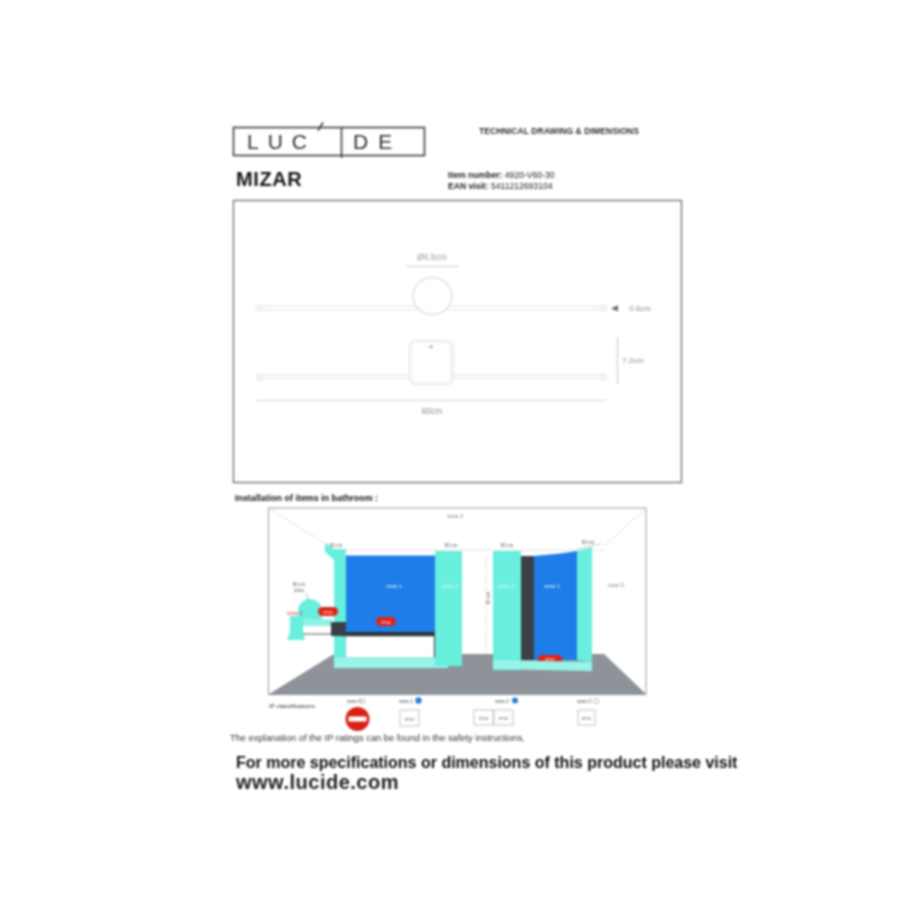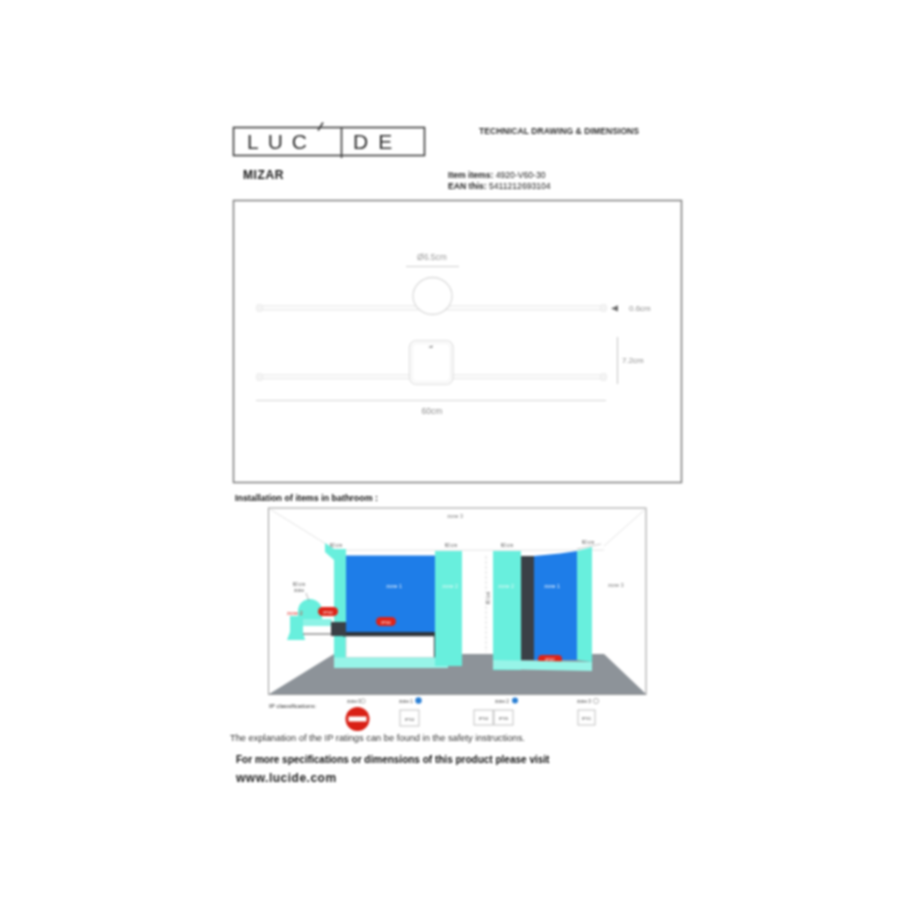--- a/index.html
+++ b/index.html
@@ -12,25 +12,25 @@
 <svg class="abs" style="left:225px;top:113px;" width="215" height="55" viewBox="0 0 215 55">
   <rect x="8.5" y="14.5" width="191" height="28" fill="none" stroke="#3c3c3c" stroke-width="1.6"></rect>
   <line x1="116.5" y1="15" x2="116.5" y2="45" stroke="#3c3c3c" stroke-width="1.6"></line>
   <line x1="98" y1="9.5" x2="93" y2="17.5" stroke="#3c3c3c" stroke-width="1.6"></line>
   <text x="22" y="36" font-family="Liberation Sans,sans-serif" font-size="21" fill="#2e2e2e" letter-spacing="9">LUC</text>
   <text x="128" y="36" font-family="Liberation Sans,sans-serif" font-size="21" fill="#2e2e2e" letter-spacing="10">DE</text>
 </svg>
 
 <div class="abs" style="left:479px;top:126px;width:200px;text-align:left;font-size:8.5px;font-weight:bold;color:#2a2a2a;letter-spacing:0.1px;">TECHNICAL DRAWING &amp; DIMENSIONS</div>
 
-<div class="abs" style="left:236px;top:168px;font-size:12px;font-weight:bold;color:#161616;letter-spacing:0.6px;margin-left:7px;">MIZAR</div>
+<div class="abs" style="left:236px;top:168px;font-size:20px;font-weight:bold;color:#161616;letter-spacing:0.6px;">MIZAR</div>
 
-<div class="abs" style="left:448px;top:170px;font-size:8.6px;color:#1c1c1c;"><b>Item items:</b> 4920-V60-30</div>
+<div class="abs" style="left:448px;top:170px;font-size:8.6px;color:#1c1c1c;"><b>Item number:</b> 4920-V60-30</div>
 
-<div class="abs" style="left:448px;top:180.5px;font-size:8.6px;color:#1c1c1c;"><b>EAN this:</b> 5411212693104</div>
+<div class="abs" style="left:448px;top:180.5px;font-size:8.6px;color:#1c1c1c;"><b>EAN visit:</b> 5411212693104</div>
 
 <svg class="abs" style="left:230px;top:197px;" width="456" height="290" viewBox="0 0 456 290">
 
   <rect x="3.5" y="3.5" width="448" height="282" fill="none" stroke="#7d7d7d" stroke-width="1.5"></rect>
 
   <g stroke="#e3e3e3" stroke-width="1">
     <line x1="28" y1="109" x2="376" y2="109"></line>
     <line x1="28" y1="112.8" x2="376" y2="112.8"></line>
     <line x1="27.5" y1="109" x2="27.5" y2="112.8"></line>
   </g>
@@ -184,15 +184,15 @@
 
   <text x="347" y="203" font-size="4.6" fill="#444444">zone 3</text>
   <circle cx="366" cy="201" r="2.6" fill="none" stroke="#999999" stroke-width="0.7"></circle>
 
   <rect x="348" y="210" width="17" height="15" fill="#ffffff" stroke="#aaaaaa" stroke-width="0.7"></rect>
   <text x="356.5" y="220" font-size="4.4" fill="#555555" text-anchor="middle">IPX1</text>
 </svg>
 
 <div class="abs" style="left:230px;top:733px;width:460px;font-size:9.3px;color:#333333;">The explanation of the IP ratings can be found in the safety instructions.</div>
 
-<div class="abs" style="left:236px;top:754px;font-size:10px;font-weight:bold;color:#111111;">For more specifications or dimensions of this product please visit</div>
+<div class="abs" style="left:236px;top:754px;font-size:16px;font-weight:bold;color:#111111;">For more specifications or dimensions of this product please visit</div>
 
-<div class="abs" style="left:236px;top:771px;font-size:12px;font-weight:bold;color:#222222;letter-spacing:0.5px;">www.lucide.com</div>
+<div class="abs" style="left:236px;top:771px;font-size:20px;font-weight:bold;color:#222222;letter-spacing:0.5px;">www.lucide.com</div>
 
 </body></html>

